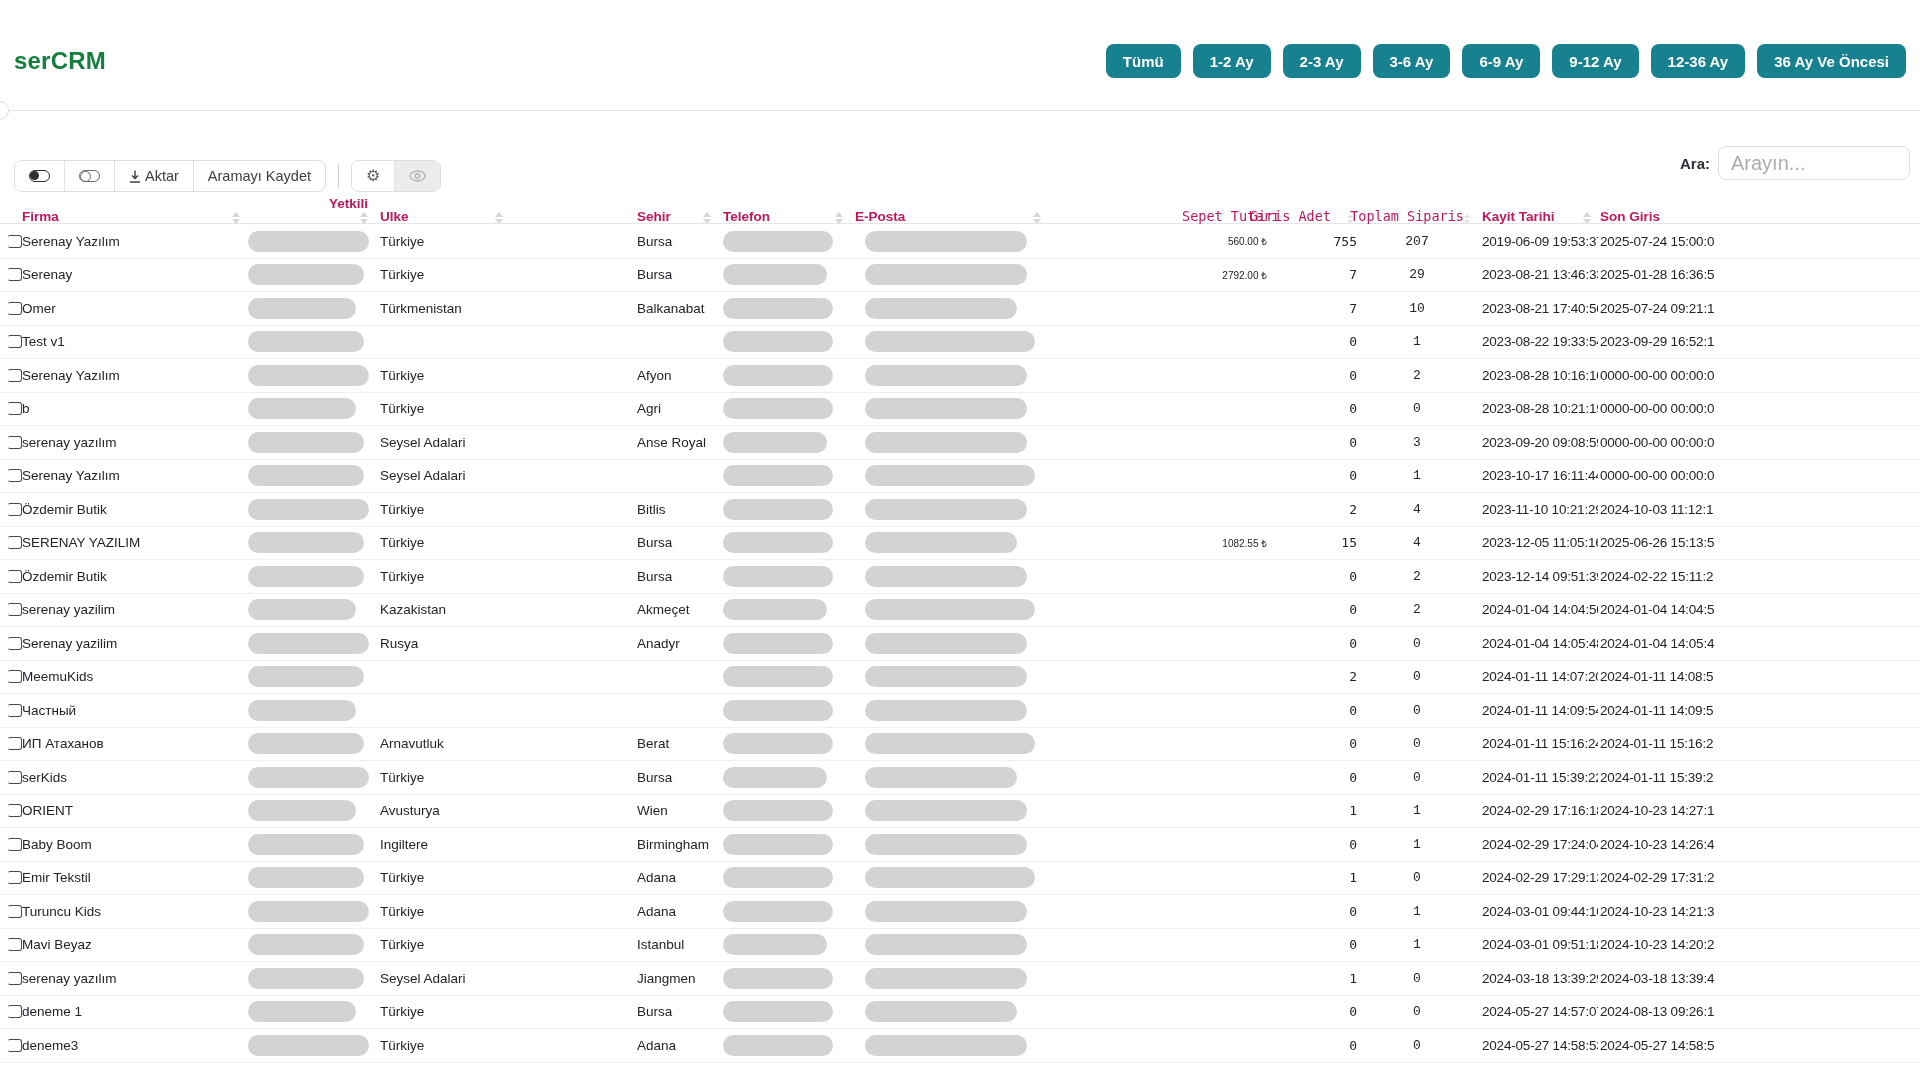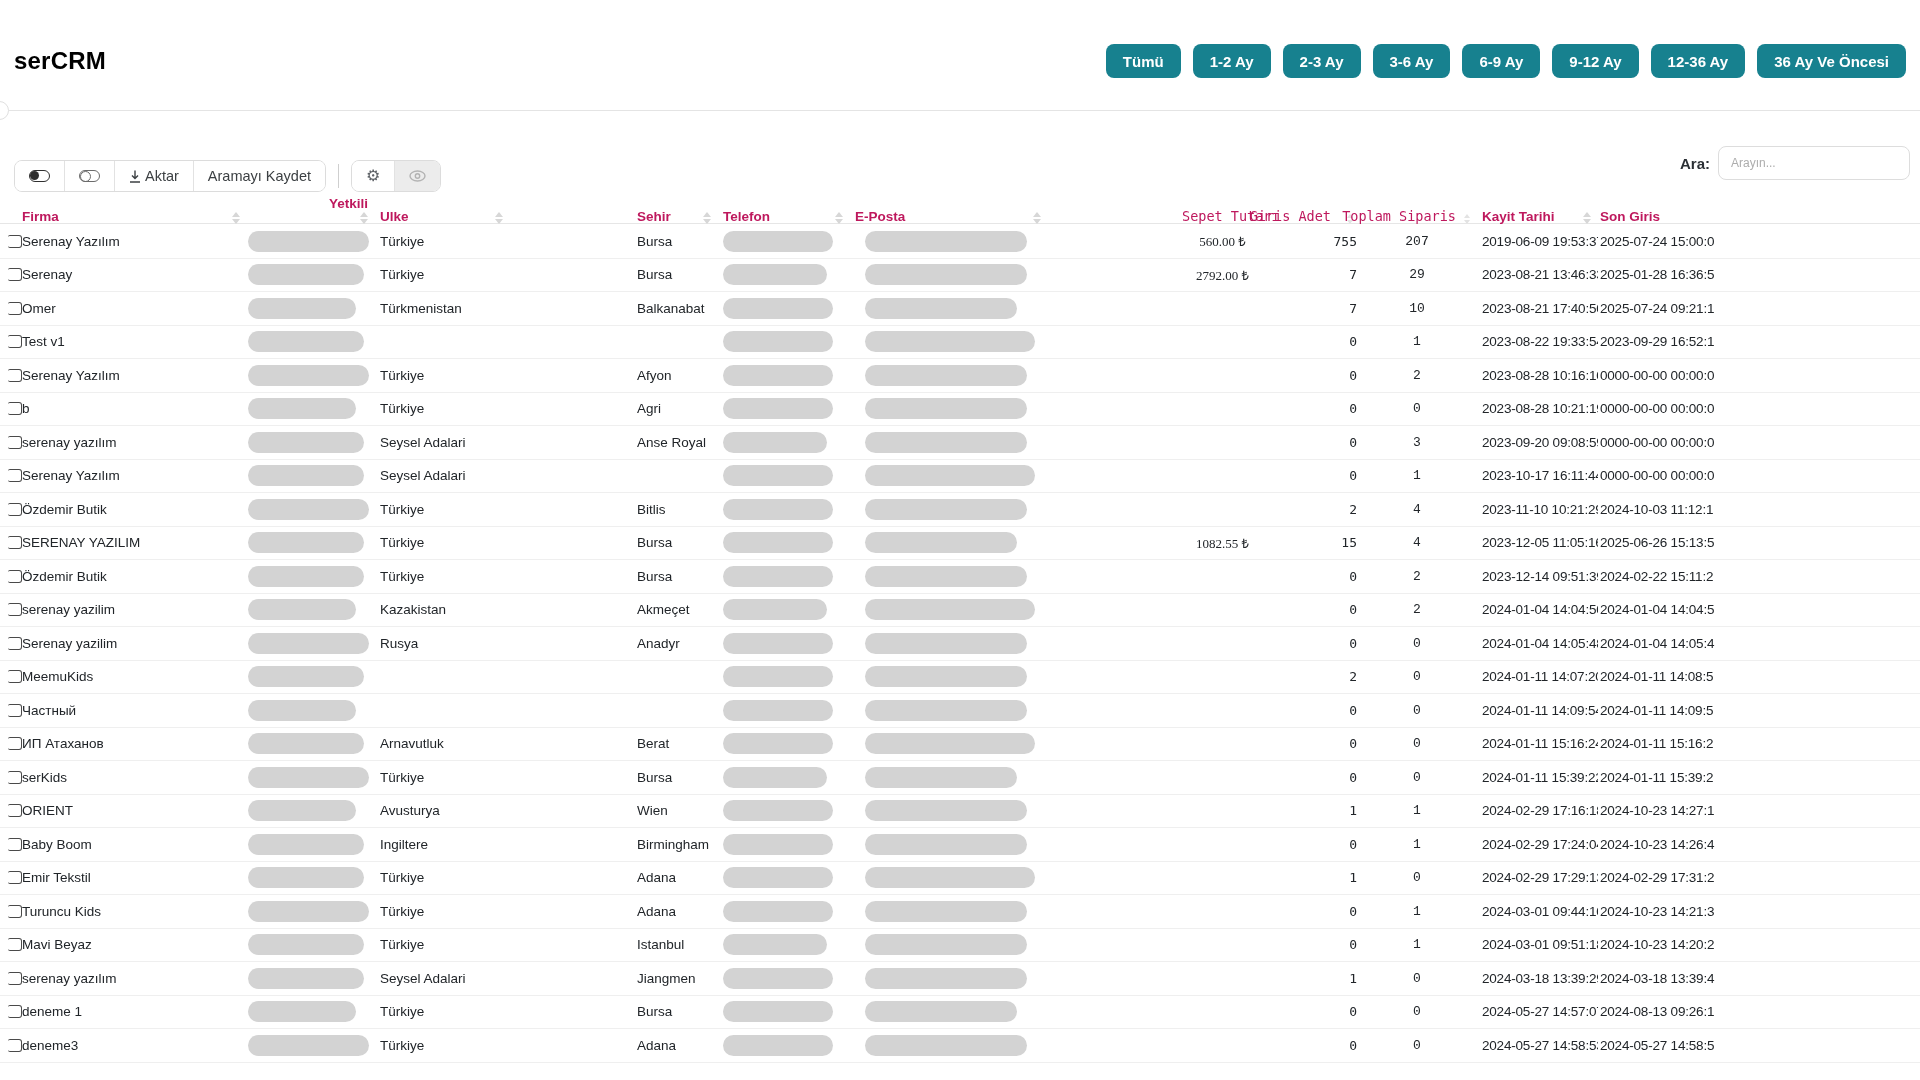--- a/index.html
+++ b/index.html
@@ -3,21 +3,21 @@
 <meta charset="utf-8">
 <style>
   * { margin:0; padding:0; box-sizing:border-box; }
   html,body { width:1920px; height:1080px; overflow:hidden; background:#fff;
     font-family:"Liberation Sans", sans-serif; color:#212529; }
   .page { position:relative; width:1920px; height:1080px; background:#fff; }
 
   
   .topbar { display:flex; justify-content:space-between; align-items:center;
     padding:40px 14px 0 14px; height:82px; }
-  .logo { font-size:24px; font-weight:700; color:#000000; letter-spacing:.2px; }
+  .logo { font-size:24px; font-weight:700; color:#15803d; letter-spacing:.2px; }
   .filters { display:flex; gap:12px; align-items:center; }
   .fbtn { background:var(--accent,#17818f); color:#fff; border:none; border-radius:8px;
     height:34px; padding:0 17px; font-size:15px; font-weight:700;
     font-family:"Liberation Sans",sans-serif; cursor:pointer; white-space:nowrap; }
 
   .hr-top { position:absolute; top:110px; left:0; right:0; height:1px; background:#e4e4e4; }
   .notch { position:absolute; top:101px; left:-10px; width:19px; height:19px;
     border-radius:50%; background:#fff; border:1px solid #e0e0e0; }
 
   
@@ -39,61 +39,61 @@
     border-radius:50%; background:#2f2f2f; }
   .tgl-off { border:1.6px solid #6b6b6b; }
   .tgl-off::after { content:""; position:absolute; left:0px; top:0px; width:9px; height:9px;
     border-radius:50%; border:1.6px solid #6b6b6b; }
   .gear-glyph { font-size:16px; color:#5f6368; line-height:1; }
 
   
   .searchbox { position:absolute; top:146px; right:10px; display:flex; align-items:center; gap:8px;justify-content:space-between; }
   .search-label { font-size:15px; font-weight:700; color:#2b3035; }
   .search-input { width:192px; height:34px; border:1px solid #ddd; border-radius:8px;
-    padding:0 12px; font-size:12px; color:#333; outline:none;
+    padding:0 12px; font-size:20px; color:#333; outline:none;
     font-family:"Liberation Sans",sans-serif; }
   .search-input::placeholder { color:#adadad; }
 
   
   .grid { display:grid; align-items:center;
     grid-template-columns:22px 226px 130px 255px 90px 130px 325px 100px 84px 116px 120px 1fr; }
   .thead { position:absolute; top:196px; left:0; right:0; height:28px;
     border-bottom:1px solid #e6e6e6; }
   .th { display:flex; align-items:flex-end; font-size:13.5px; font-weight:600;
     color:#be185d; height:28px; cursor:pointer; }
   .th .lbl { white-space:nowrap; }
   .th-mono { font-family:"DejaVu Sans Mono", monospace; font-weight:400; font-size:13.5px; }
   .th-firma { justify-content:space-between; padding-right:8px; }
   .th-yetkili { justify-content:space-between; padding-left:2px; padding-right:10px;flex-direction:column; }
   .th-ulke { padding-left:2px; } .th-ulke .sort { margin-left:86px; }
   .th-sehir { justify-content:space-between; padding-left:4px; padding-right:12px; }
   .th-telefon { justify-content:space-between; padding-right:10px; }
   .th-eposta { padding-left:2px; } .th-eposta .sort { margin-left:128px; }
   .th-sepet { padding-left:4px; }
   .th-giris { justify-content:flex-end; padding-right:9px; gap:16px; }
-  .th-toplam { justify-content:flex-end; padding-right:8px; gap:8px; }
+  .th-toplam { justify-content:flex-end; padding-right:8px; gap:0; }
   .th-kayit { justify-content:space-between; padding-left:4px; padding-right:7px; }
   .th-son { padding-left:2px; }
 
   .sort { display:inline-flex; flex-direction:column; gap:2px; }
   .sort i { display:block; width:0; height:0; border-left:4px solid transparent;
     border-right:4px solid transparent; }
   .sort .up { border-bottom:5px solid #d7d7d7; }
   .sort .dn { border-top:5px solid #d7d7d7; }
   .sort.sm i { border-left-width:3px; border-right-width:3px; }
   .sort.sm .up { border-bottom:4px solid #e3e3e3; }
   .sort.sm .dn { border-top:4px solid #e3e3e3; }
 
   .tbody { position:absolute; top:225px; left:0; right:0; }
   .row { height:33.5px; border-bottom:1px solid #efefef; }
   .cell { font-size:13.5px; color:#212529; white-space:nowrap; overflow:hidden; }
   .cell-check { display:flex; justify-content:flex-start; padding-left:8px; }
   .rowbox { width:14px; height:13px; border:1.5px solid #4a4a4a; border-left:none;
     border-radius:2px 3px 3px 2px; cursor:pointer; }
-  .cell-sepet { font-family:Liberation Serif, serif; font-size:13px; text-align:center; padding-right:11px; }
+  .cell-sepet { font-family:Liberation Sans, sans-serif; font-size:10px; text-align:right; padding-right:11px; }
   .cell-giris { font-family:"DejaVu Sans Mono", monospace; font-size:13px; text-align:right; padding-right:5px; }
   .cell-toplam{ font-family:Liberation Mono, monospace; font-size:13px; text-align:center; padding-right:6px; }
   .cell-kayit { padding-left:4px; letter-spacing:-0.2px; }
   .cell-son   { padding-left:2px; letter-spacing:-0.2px; }
   .cell-sehir { padding-left:4px; }
   .cell-ulke  { padding-left:2px; }
 
   .pill { height:21px; border-radius:10.5px; background:#d3d3d3; }
   .pill-yetkili { width:116px; margin-left:0; }
   .pill-telefon { width:110px; }

